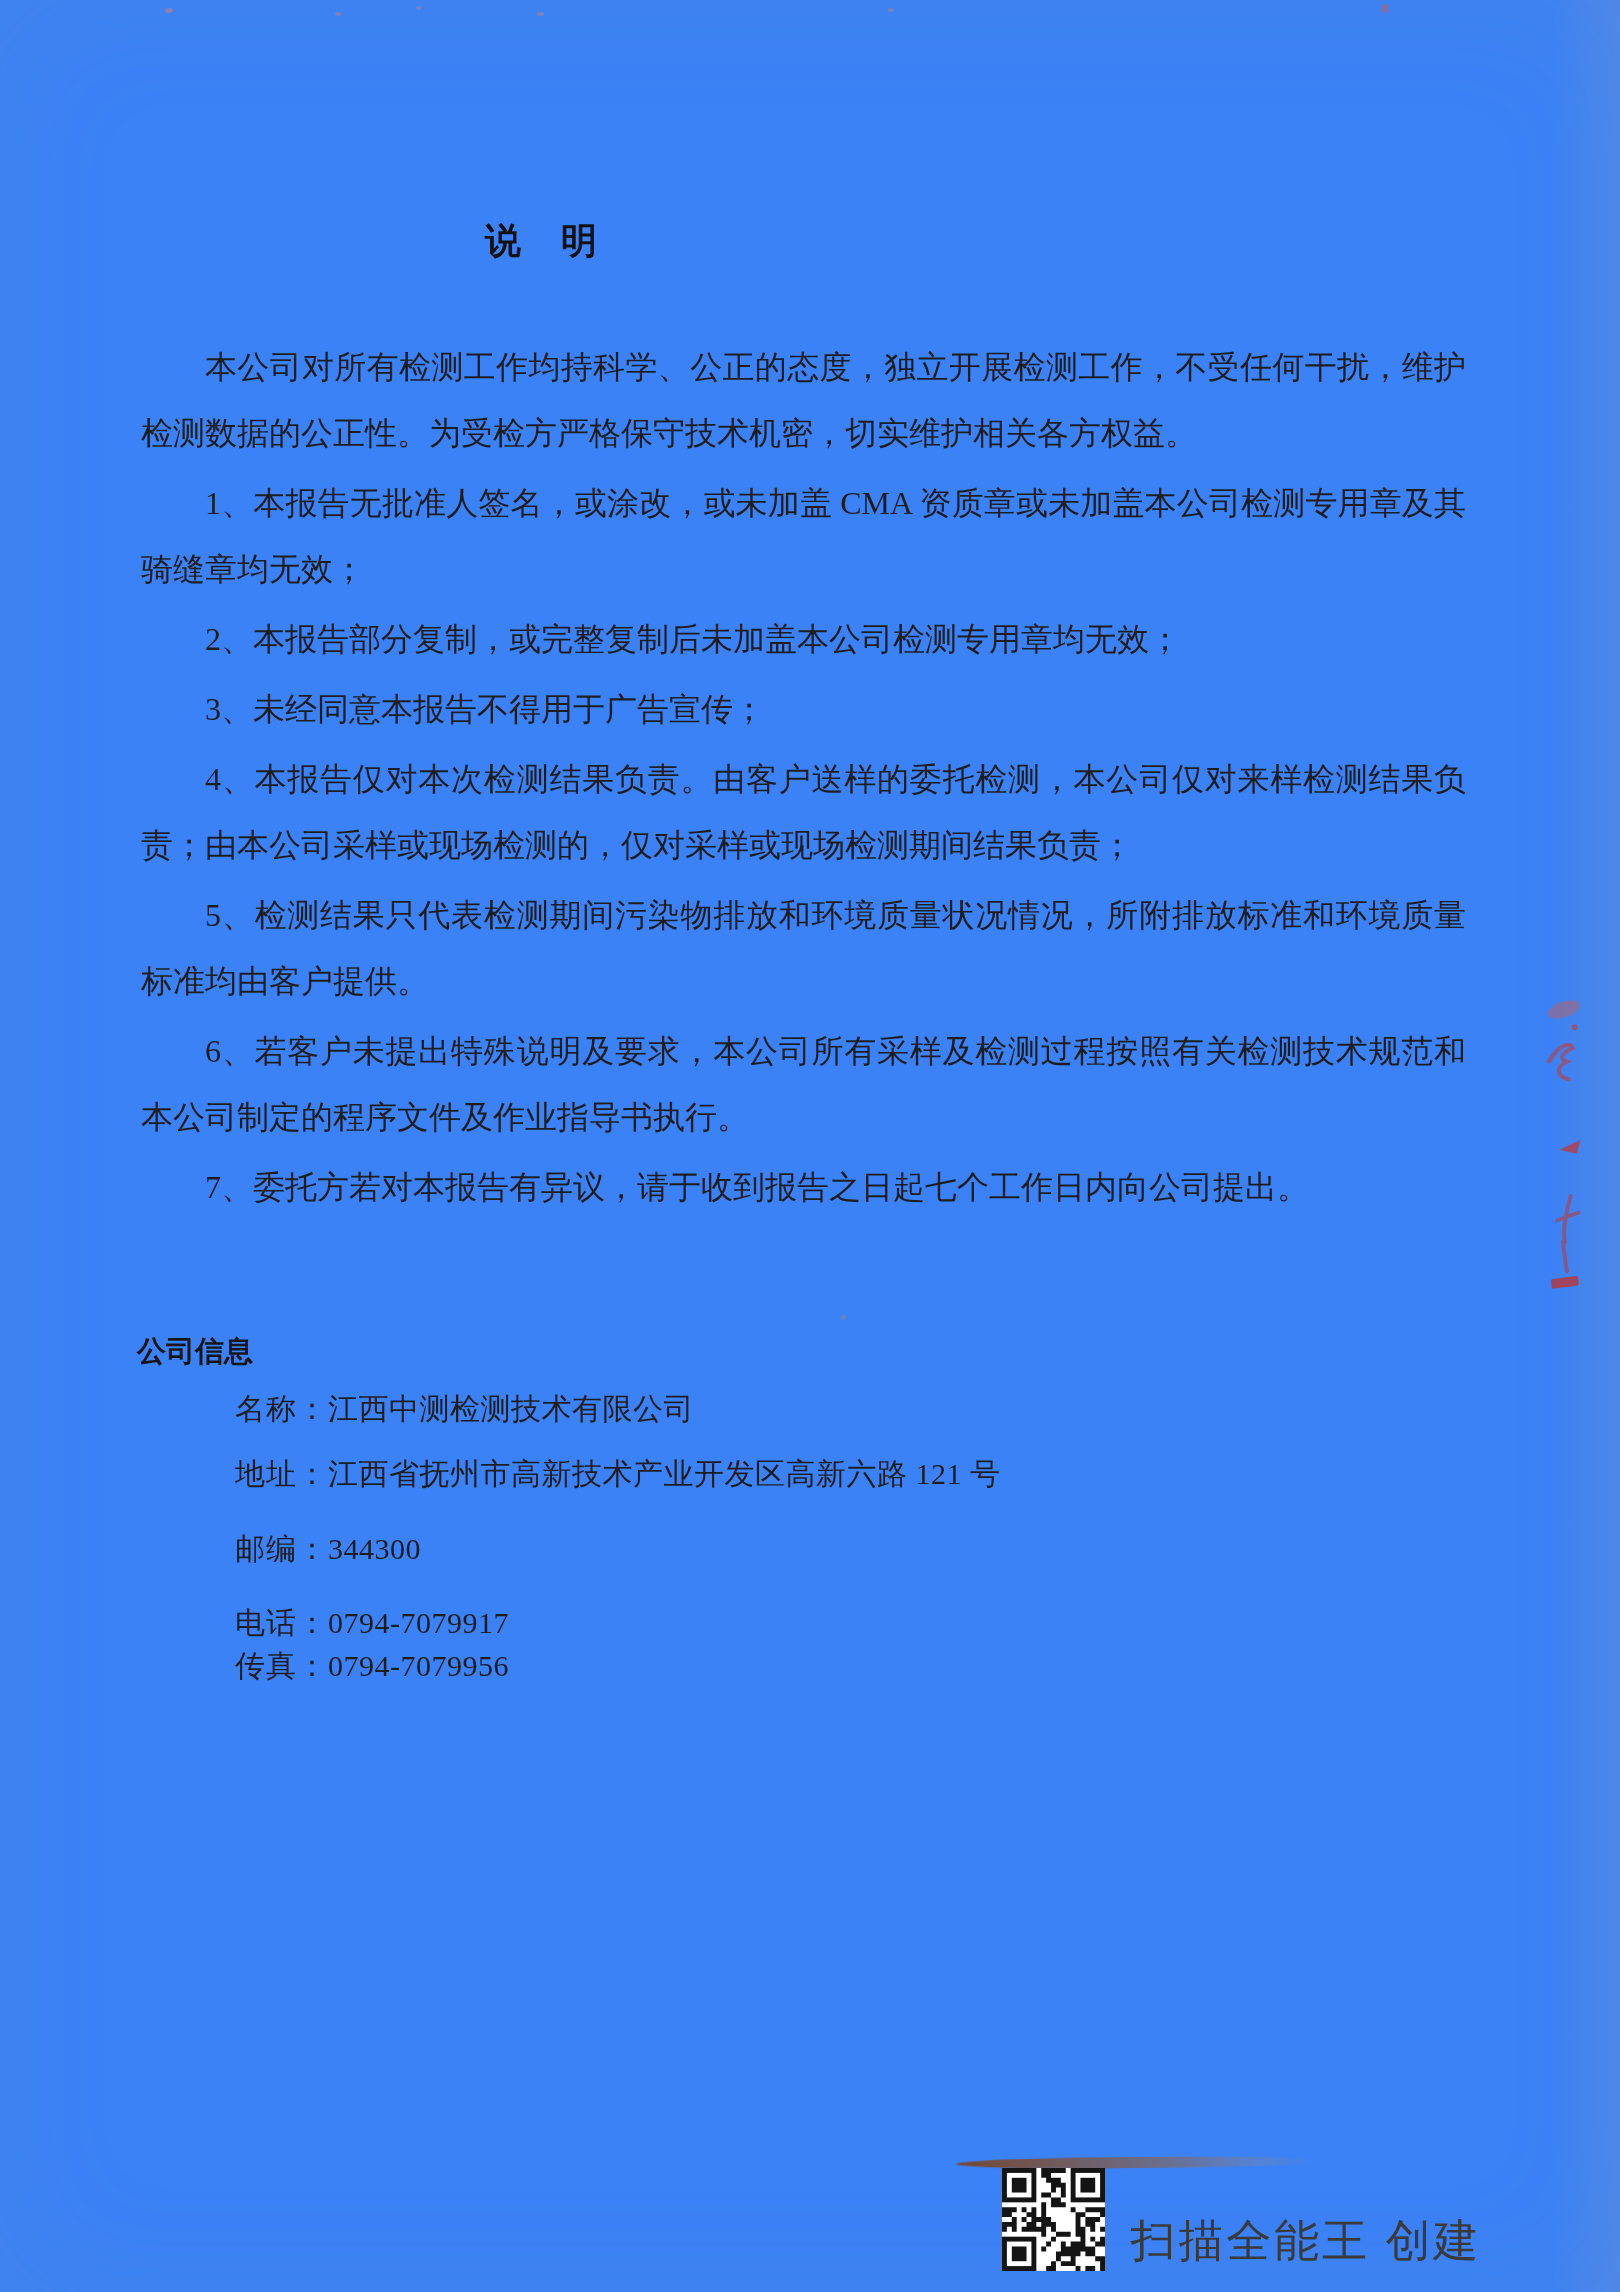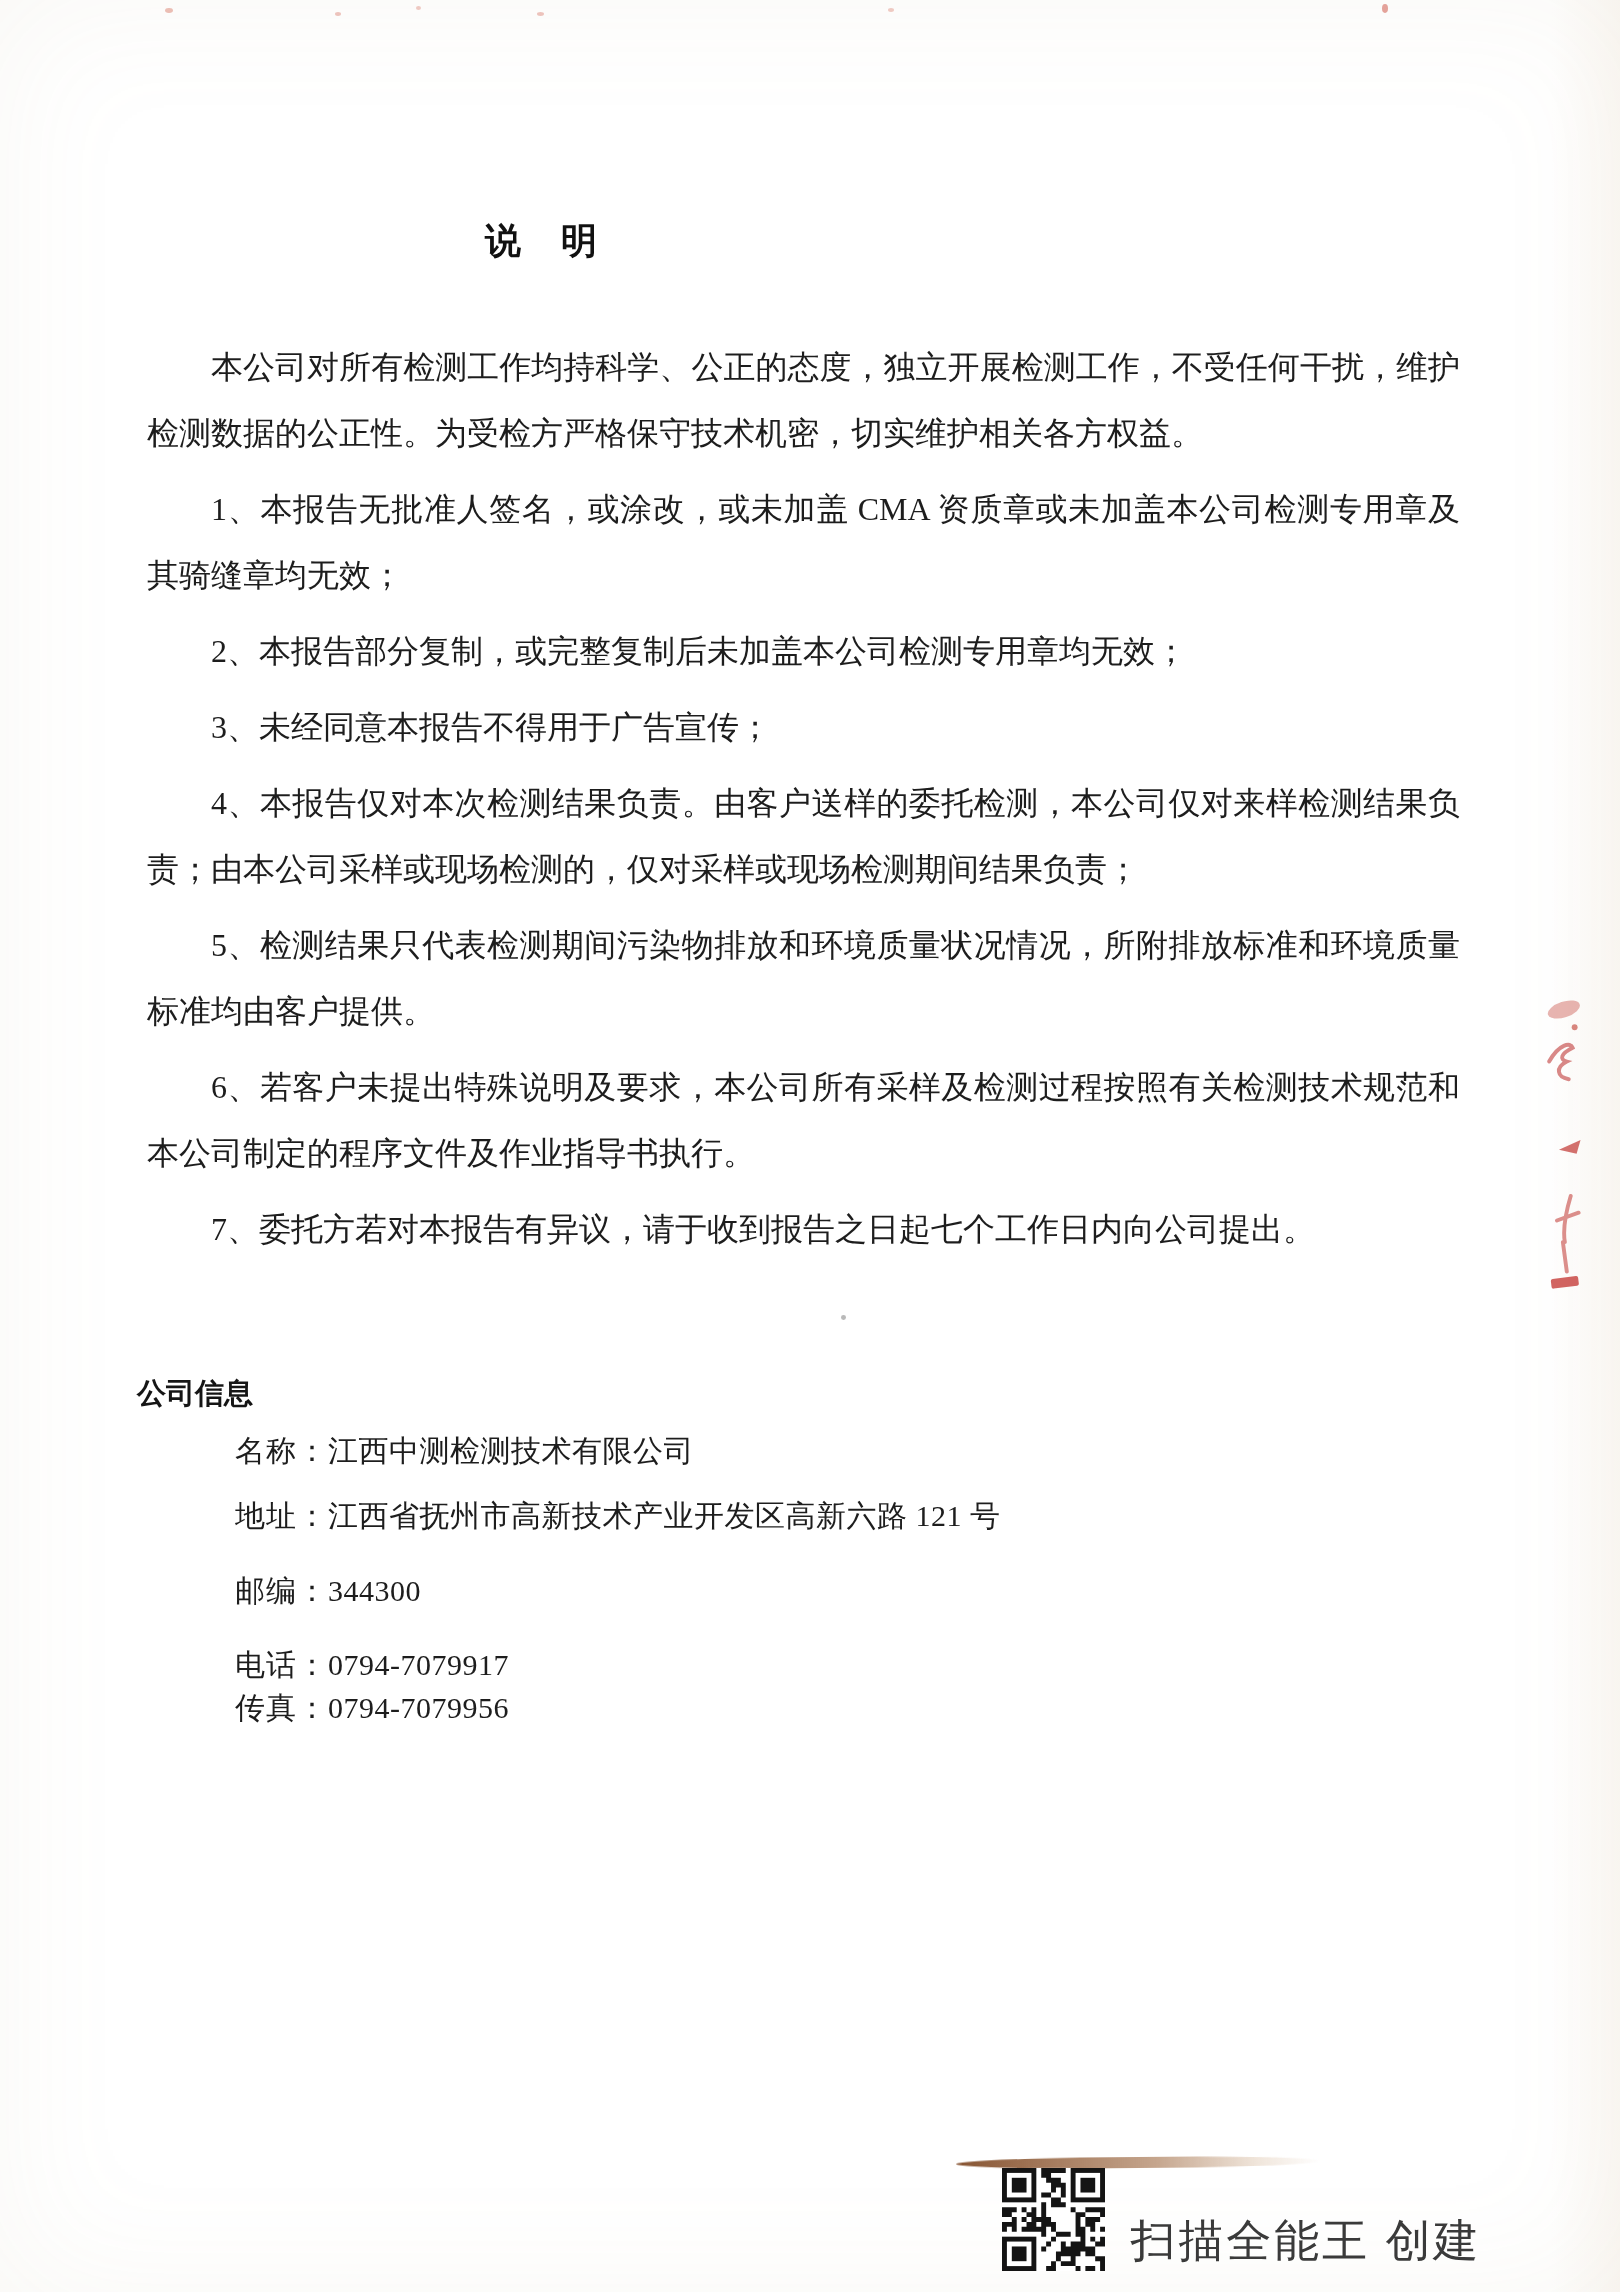--- a/index.html
+++ b/index.html
@@ -1,20 +1,20 @@
 <!DOCTYPE html>
 <html><head>
 <meta charset="utf-8">
 <style>
   html,body{margin:0;padding:0;background:#e8e8e8;}
   .page{
     position:relative;
     width:1620px;height:2293px;
     margin:0 auto;
-    background:#ffffff;
+    background:#3b82f6;
     overflow:hidden;
     font-family:"Liberation Serif", serif;
     color:#1b1b1b;
     box-shadow:inset 0 0 137px rgba(175,150,120,0.07);
   }
   .edge-tint{
     position:absolute;top:0;right:0;width:69px;height:2293px;
     background:linear-gradient(to right, rgba(216,186,150,0), rgba(216,186,150,0.10));
     pointer-events:none;
   }
@@ -26,21 +26,21 @@
   .title{
     font-size:36px;
     font-weight:700;
     line-height:47px;
     margin:0 0 69px 348px;
     letter-spacing:2px;
     color:#111;
     width:max-content;
   }
   .body-par{
-    margin:10px;
+    margin:4px;
     font-size:32px;
     line-height:66px;
     text-align:justify;
     text-indent:2em;
     color:#1d1d1d;
   }
   .company{ margin-top:110px; }
   .company-heading{
     font-family:"Liberation Sans", sans-serif;
     font-weight:700;

